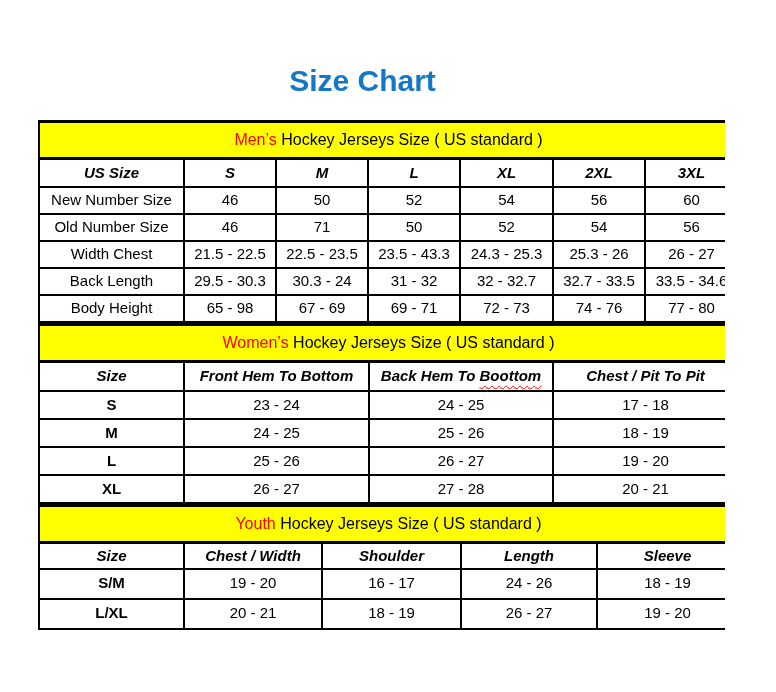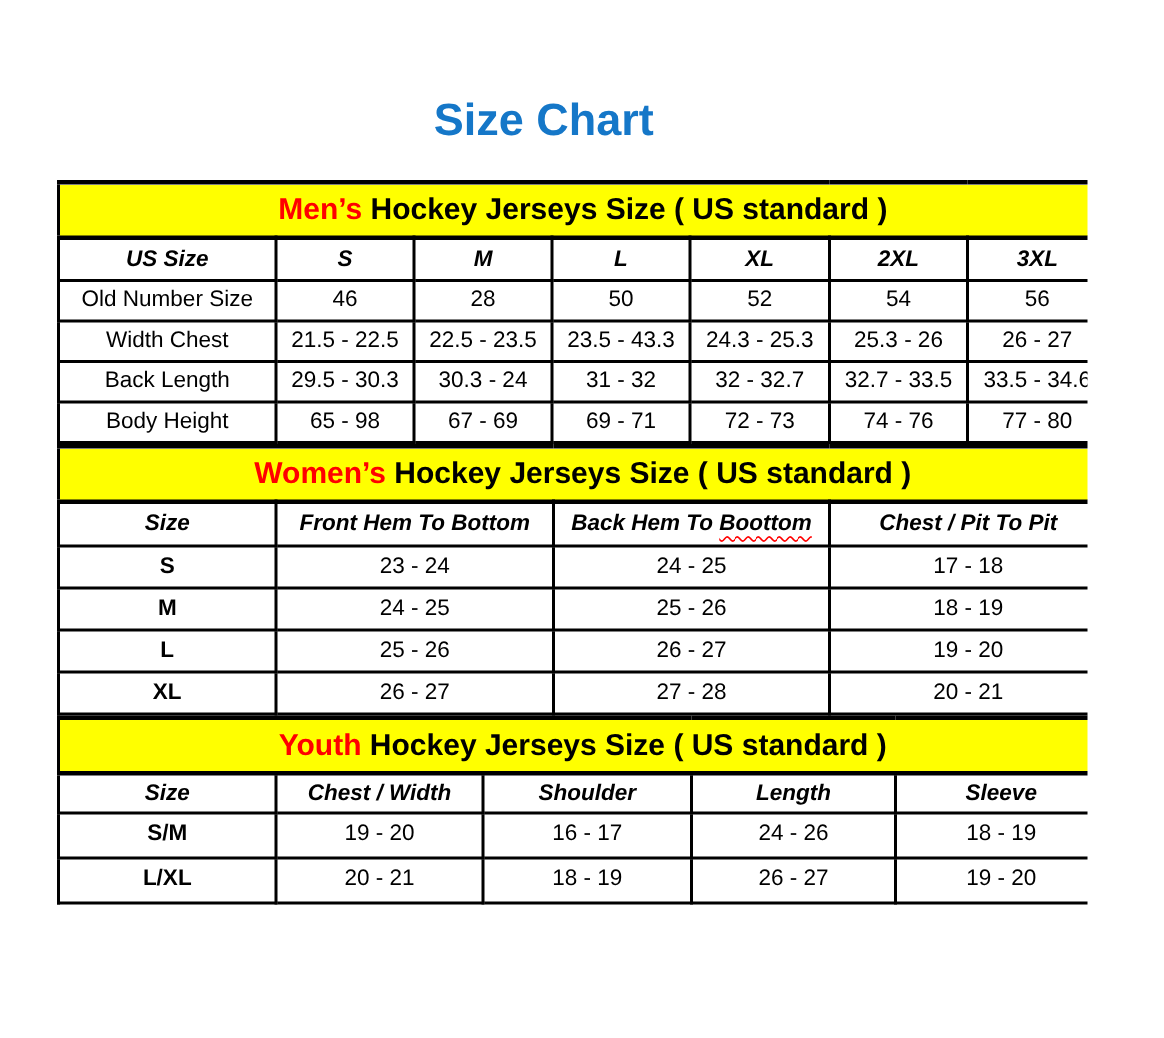--- a/index.html
+++ b/index.html
@@ -20,21 +20,21 @@
   table { border-collapse:collapse; table-layout:fixed; width:699px; }
   th, td {
     border:2px solid #000;
     text-align:center; vertical-align:middle;
     font-size:15px; line-height:1.1;
     padding:1px 2px;
     overflow:hidden; white-space:nowrap;
   }
   .section-header td {
     background:var(--header-yellow,#FFFF00);
-    font-size:20px; font-weight:bold;
+    font-size:16px; font-weight:normal;
     height:37px;
     border-top-width:3px; border-bottom-width:3px;margin-left:48px;
   }
   .accent { color:var(--accent-red,#FF0000); }
   .col-header th { font-weight:bold;font-style:italic; }
   .men .col-header th { height:28px; }
   .men .data-row td { height:27px; }
   .women .col-header th { height:30px; }
   .women .data-row td { height:28px; }
   .youth .col-header th { height:26px; }
@@ -75,23 +75,32 @@
         <tr class="col-header">
           <th>US Size</th>
           <th>S</th>
           <th>M</th>
           <th>L</th>
           <th>XL</th>
           <th>2XL</th>
           <th>3XL</th>
         </tr>
         <tr class="data-row">
+          <td class="row-label-plain">New Number Size</td>
+          <td>46</td>
+          <td>50</td>
+          <td>52</td>
+          <td>54</td>
+          <td>56</td>
+          <td>60</td>
+        </tr>
+        <tr class="data-row">
           <td class="row-label-plain">Old Number Size</td>
           <td>46</td>
-          <td>28</td>
+          <td>71</td>
           <td>50</td>
           <td>52</td>
           <td>54</td>
           <td>56</td>
         </tr>
         <tr class="data-row">
           <td class="row-label-plain">Width Chest</td>
           <td>21.5 - 22.5</td>
           <td>22.5 - 23.5</td>
           <td>23.5 - 43.3</td>

